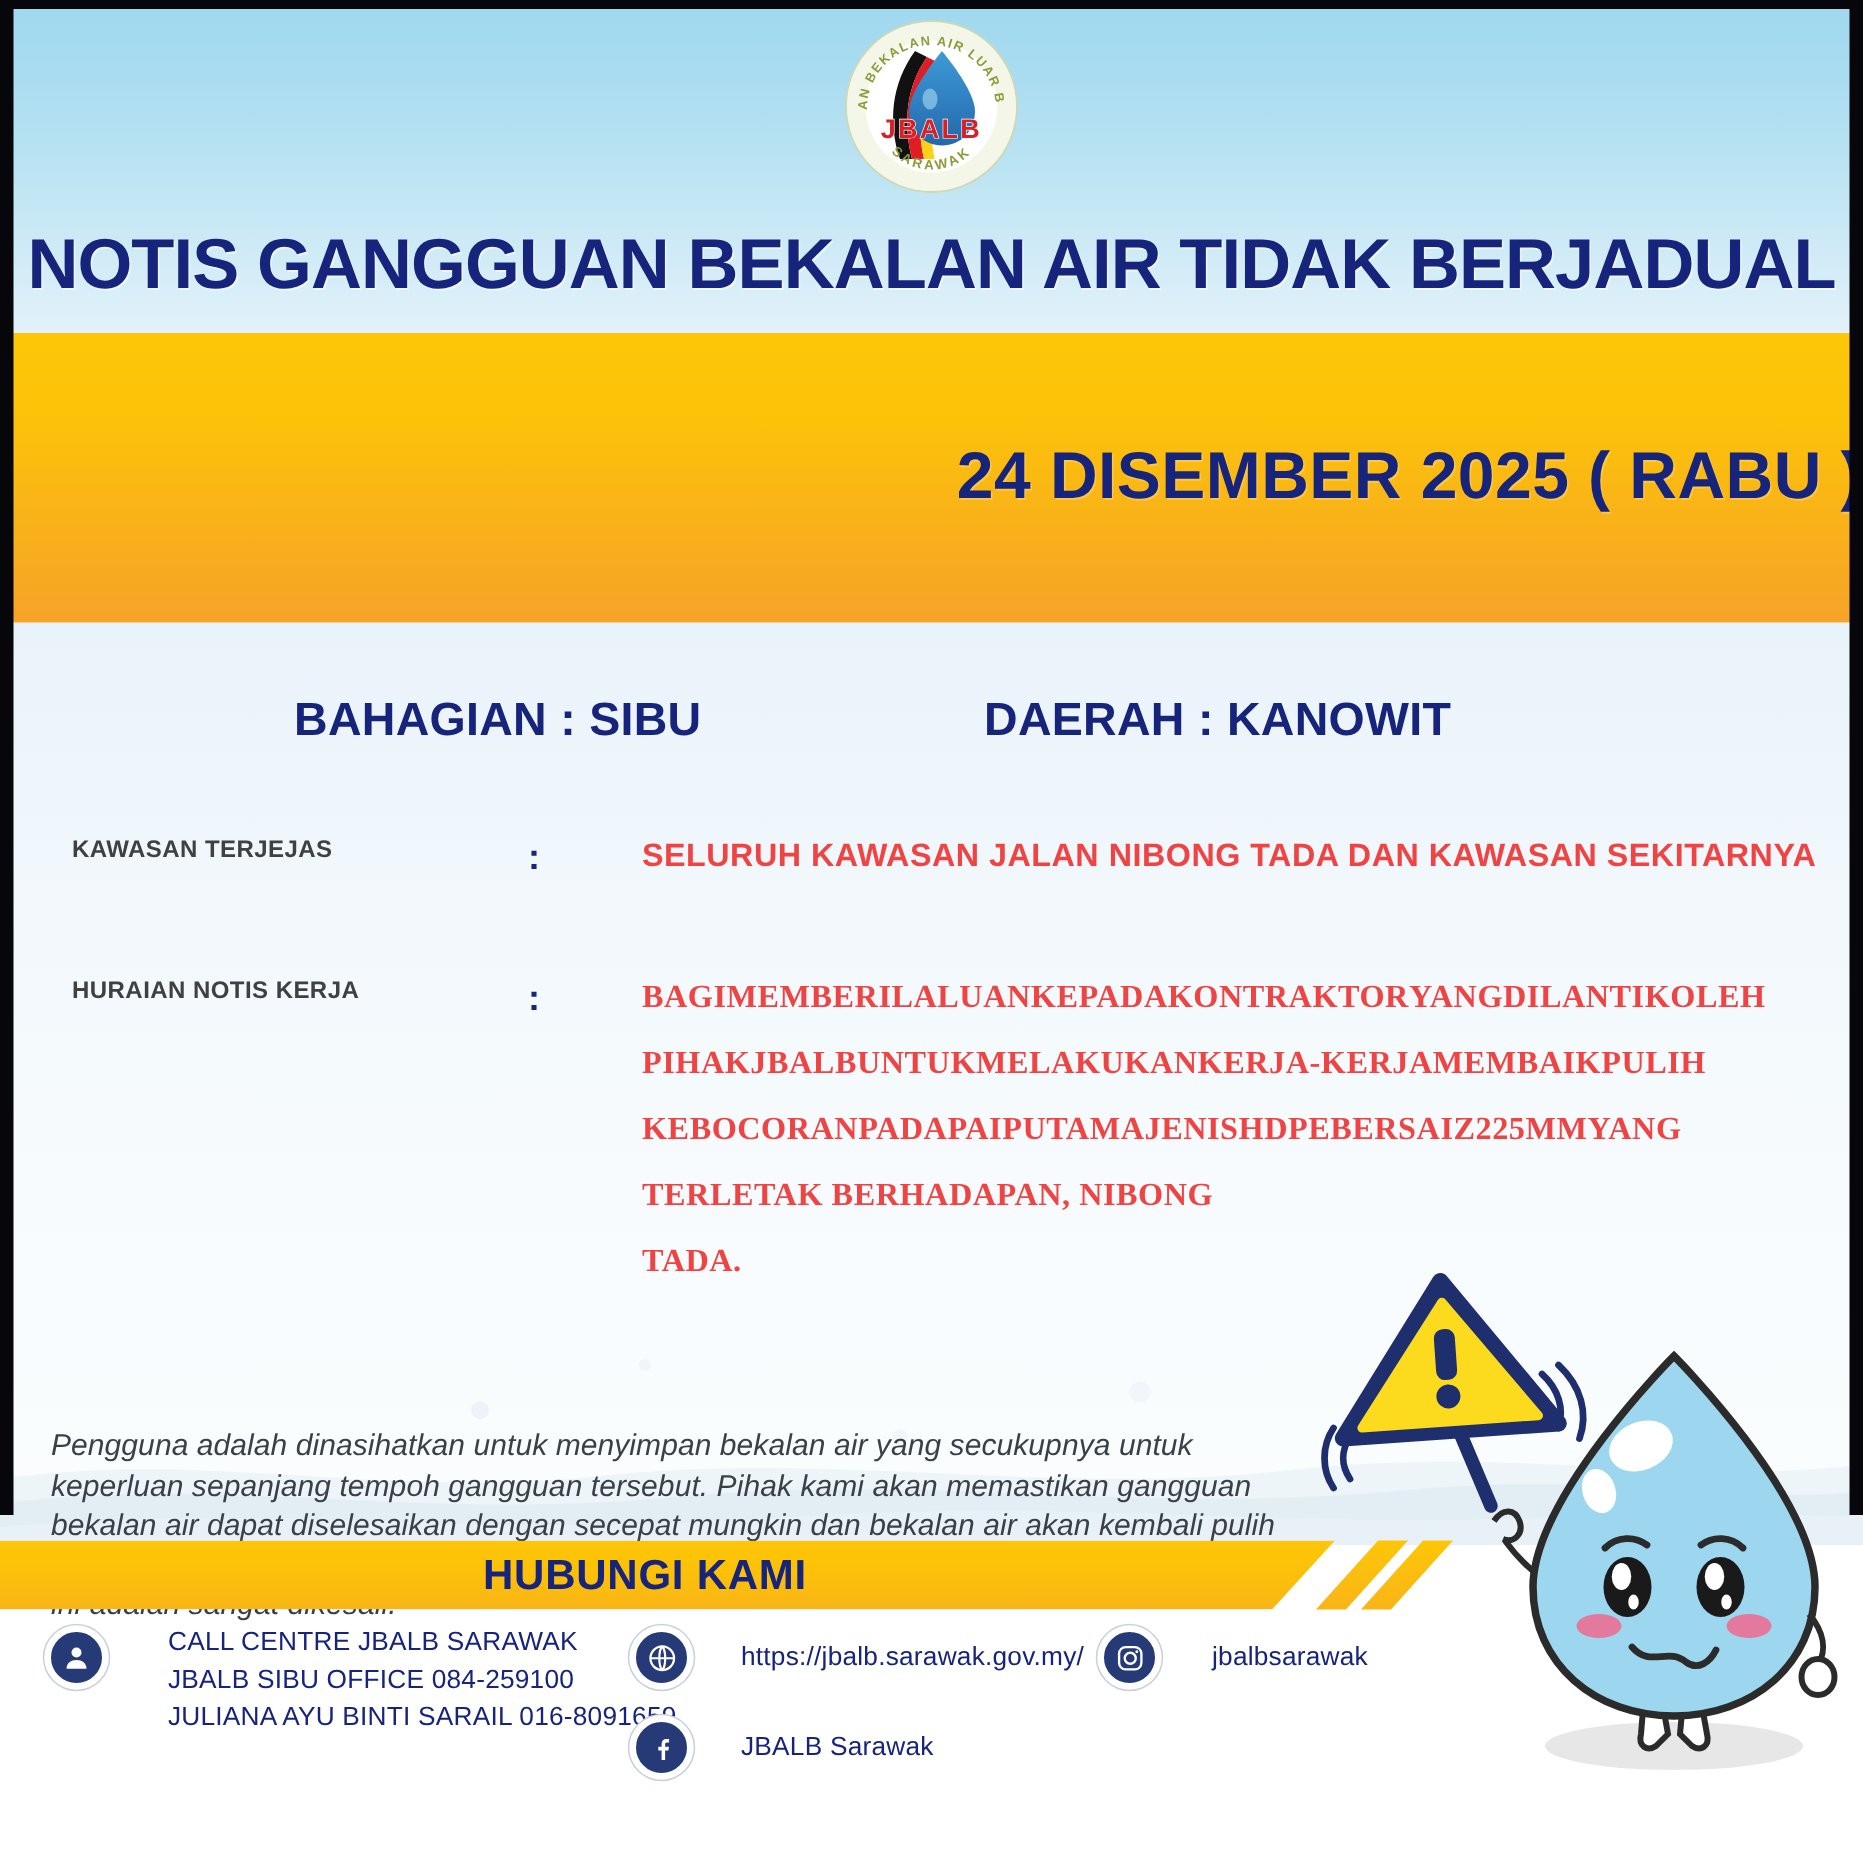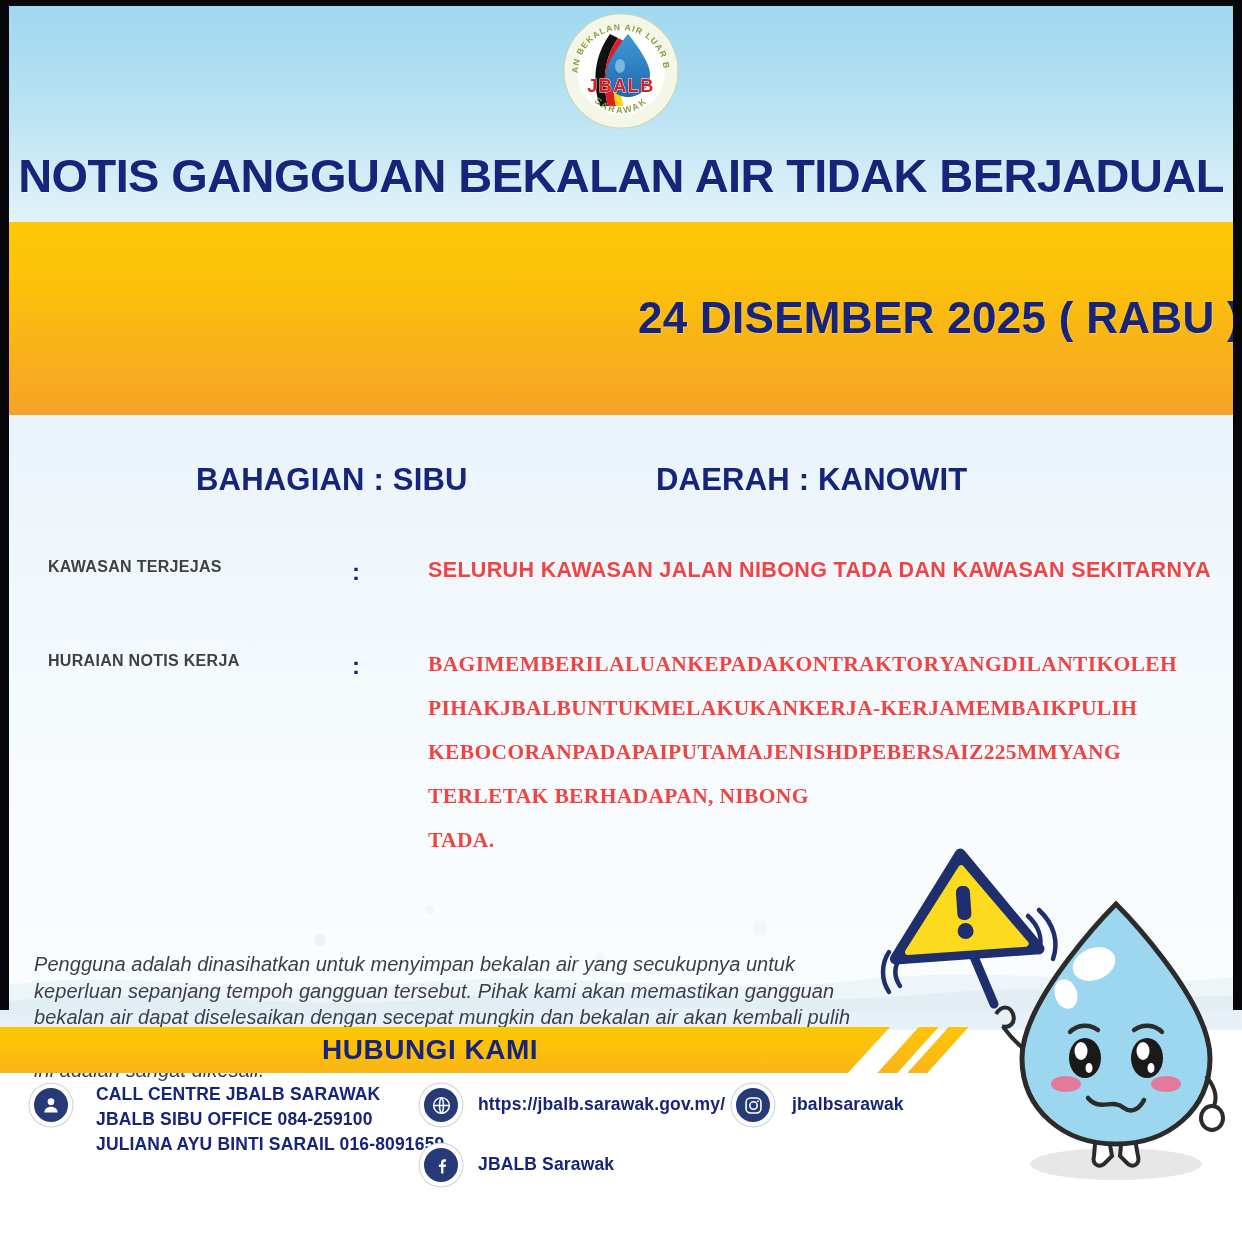--- a/index.html
+++ b/index.html
@@ -145,22 +145,22 @@
   
   .contacts { position:absolute; left:0; top:1084px; width:1242px; height:120px; z-index:20; }
   .c-icon {
     position:absolute; width:38px; height:38px; border-radius:50%;
     background:#253a77; border:2px solid #ffffff;
     box-shadow:0 0 0 2.5px #ffffff, 0 0 0 3.5px #c9cfdd;
     display:flex; align-items:center; justify-content:center;
     color:#ffffff;
   }
   .c-text {
-    position:absolute; font-size:17.5px; font-weight:bold; color:#16247c;
-    letter-spacing:0.15px; line-height:1.42; white-space:nowrap;
+    position:absolute; font-size:17.5px; font-weight:normal; color:#16247c;
+    letter-spacing:0.15px; line-height:1.42; white-space:nowrap;margin-left:16px;
   }
   .icon-person  { left:32px; top:2px; }
   .text-call    { left:96px; top:-2px; }
   .icon-globe   { left:422px; top:2px; }
   .text-web     { left:478px; top:8px; }
   .icon-fb      { left:422px; top:62px; }
   .text-fb      { left:478px; top:68px; }
   .icon-ig      { left:734px; top:2px; }
   .text-ig      { left:792px; top:8px; }
 

